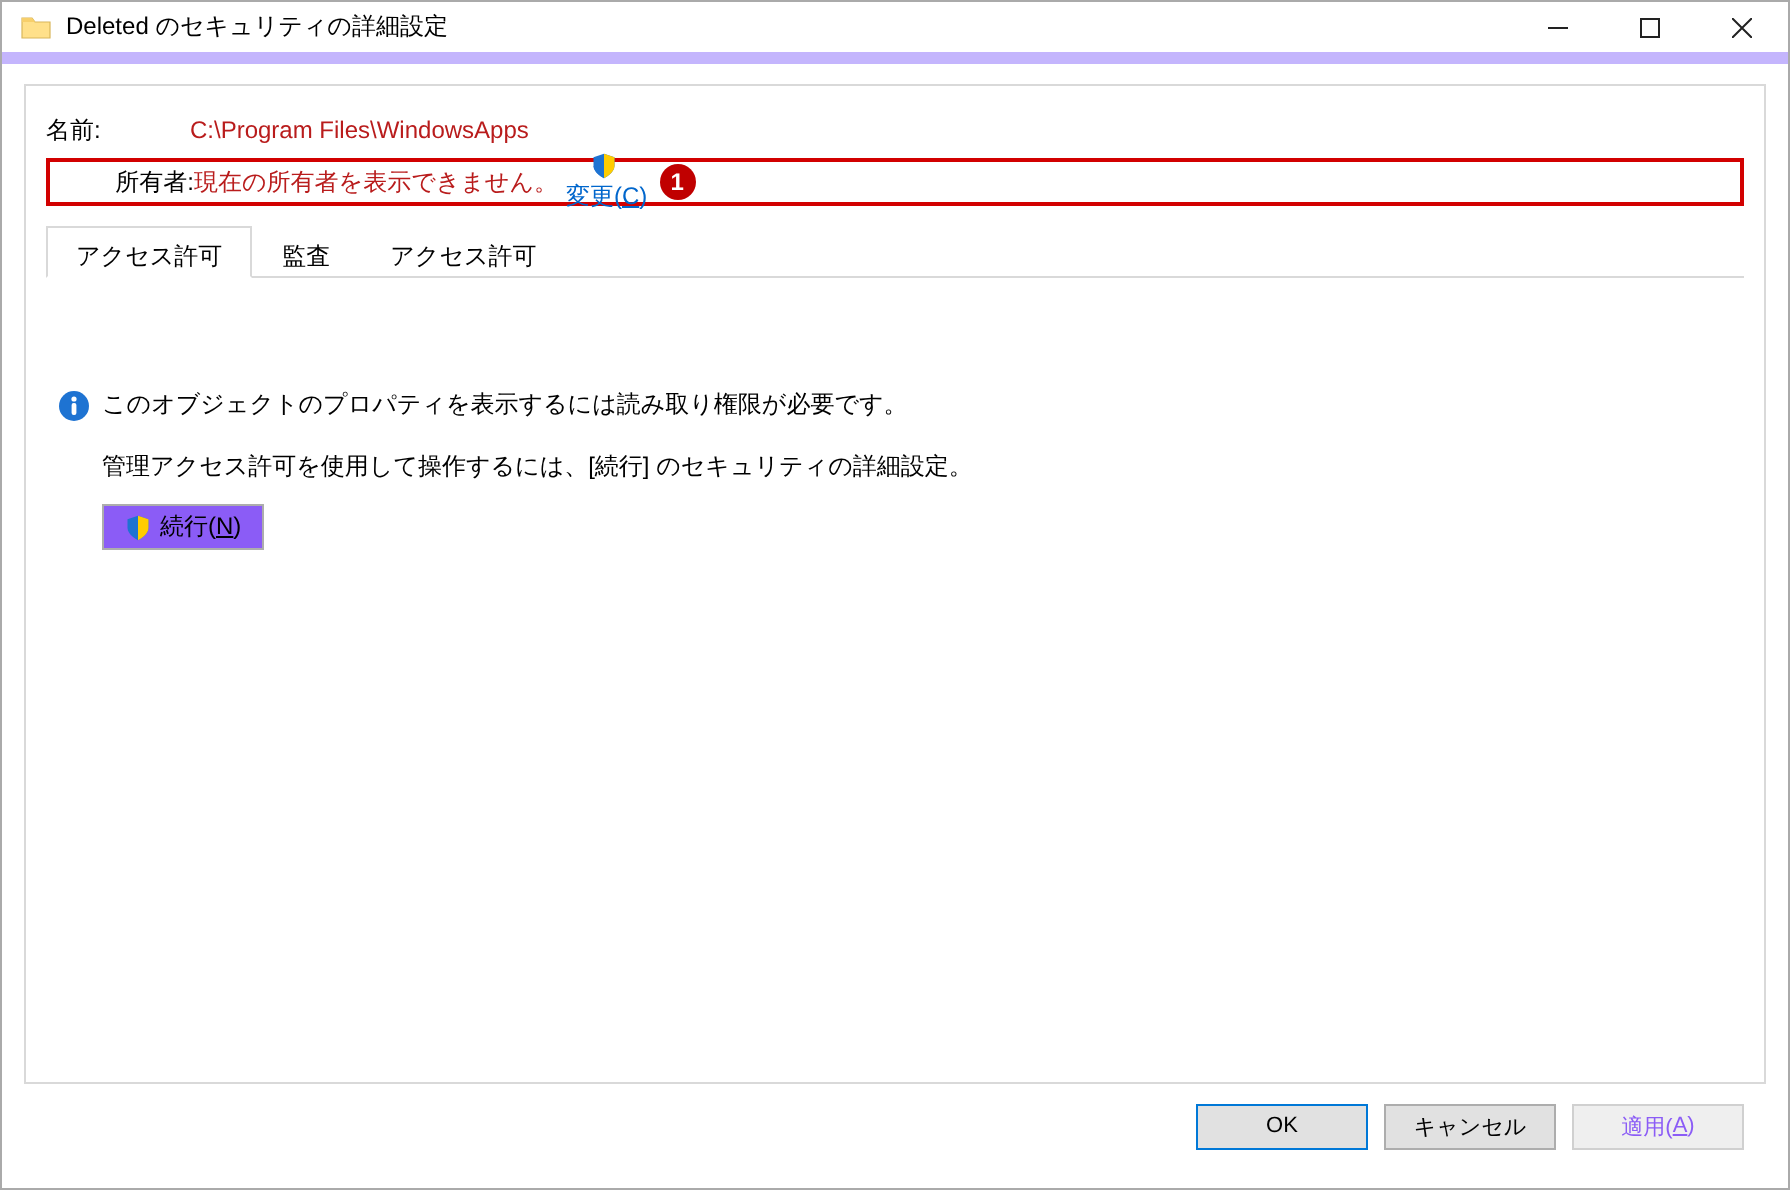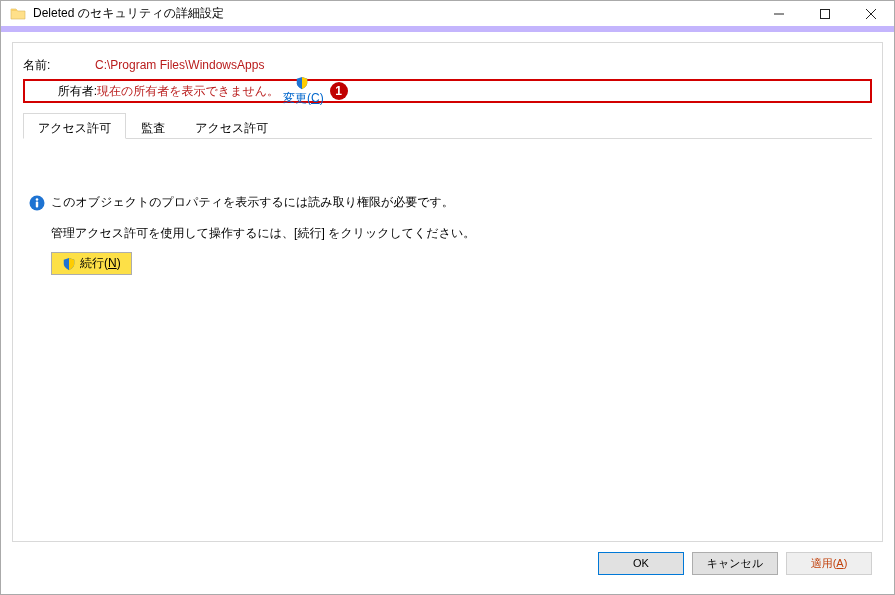--- a/index.html
+++ b/index.html
@@ -21,26 +21,26 @@
     .link-text { color: #0066cc; cursor: pointer; }
     .link-text u { text-decoration: underline; }
     .red-badge { width: 18px; height: 18px; border-radius: 50%; background: #c00000; color: #fff; font-size: 12px; font-weight: bold; display: inline-flex; align-items: center; justify-content: center; margin-left: 6px; }
     .tabs { display: flex; margin-top: 10px; height: 26px; }
     .tab { padding: 4px 14px 0; border: 1px solid transparent; border-bottom: none; color: #000; cursor: pointer; height: 26px; display: flex; align-items: center; }
     .tab.active { border: 1px solid #d9d9d9; border-bottom: 1px solid #fff; position: relative; z-index: 2; background:#fff; }
     .tab-content { border-top: 1px solid #d9d9d9; margin-top: -1px; padding: 14px 6px; flex: 1; }
     .info-line { display: flex; align-items: center; margin-bottom: 14px; margin-top: 41px; }
     .info-icon { width: 16px; height: 16px; margin-right: 6px; }
     .msg-indent { padding-left: 22px; margin-bottom: 10px; }
-    .btn { display: inline-flex; align-items: center; height: 23px; padding: 0 10px; background: #fde047; border: 1px solid #adadad; cursor: pointer; font-size: 12px; }
+    .btn { display: inline-flex; align-items: center; height: 23px; padding: 0 10px; background: #8b5cf6; border: 1px solid #adadad; cursor: pointer; font-size: 12px; }
     .btn .shield { margin-right: 4px; }
     .footer { height: 42px; display: flex; align-items: center; justify-content: flex-end; padding: 0 11px; gap: 8px; }
     .footer .fbtn { width: 86px; height: 23px; border: 1px solid #adadad; background: #e1e1e1; font-size: 11px; display:flex; align-items:center; justify-content:center; cursor:pointer; }
     .footer .fbtn.default { border: 1px solid #0078d7; background:#e1e1e1; }
-    .footer .fbtn.disabled { color: #c2410c; border-color:#d0d0d0; background:#efefef; cursor:default; }
+    .footer .fbtn.disabled { color: #8b5cf6; border-color:#d0d0d0; background:#efefef; cursor:default; }
     .underline-key { text-decoration: underline; }
   </style>
 </head>
 <body>
 
 <div class="window">
   <div class="titlebar">
     <svg class="titlebar-icon" viewBox="0 0 16 16">
       <path d="M1 3 h5 l1.5 2 H15 v8 H1 z" fill="#ffe08a" stroke="#d9b65a" stroke-width="0.6"></path>
       <path d="M1 3 h5 l1.5 2 H1 z" fill="#f7cf6b"></path>
@@ -92,21 +92,21 @@
 
       <div class="tab-content">
         <div class="info-line">
           <svg class="info-icon" viewBox="0 0 16 16">
             <circle cx="8" cy="8" r="7.5" fill="#1e73d2"></circle>
             <circle cx="8" cy="4.5" r="1.3" fill="#fff"></circle>
             <rect x="6.8" y="6.5" width="2.4" height="6" rx="1" fill="#fff"></rect>
           </svg>
           <span>このオブジェクトのプロパティを表示するには読み取り権限が必要です。</span>
         </div>
-        <div class="msg-indent">管理アクセス許可を使用して操作するには、[続行] をクリックしてください。</div>
+        <div class="msg-indent">管理アクセス許可を使用して操作するには、[続行] のセキュリティの詳細設定。</div>
         <div class="msg-indent">
           <span class="btn">
             <svg class="shield" viewBox="0 0 16 16">
               <path d="M8 1 L14 3 V8 C14 12 8 15 8 15 C8 15 2 12 2 8 V3 Z" fill="#1e73d2"></path>
               <path d="M8 1 L14 3 V8 H8 Z" fill="#ffcc00"></path>
               <path d="M8 8 H14 C14 12 8 15 8 15 Z" fill="#ffcc00"></path>
             </svg>
             <span><span>続行(</span><span class="underline-key">N</span><span>)</span></span>
           </span>
         </div>

